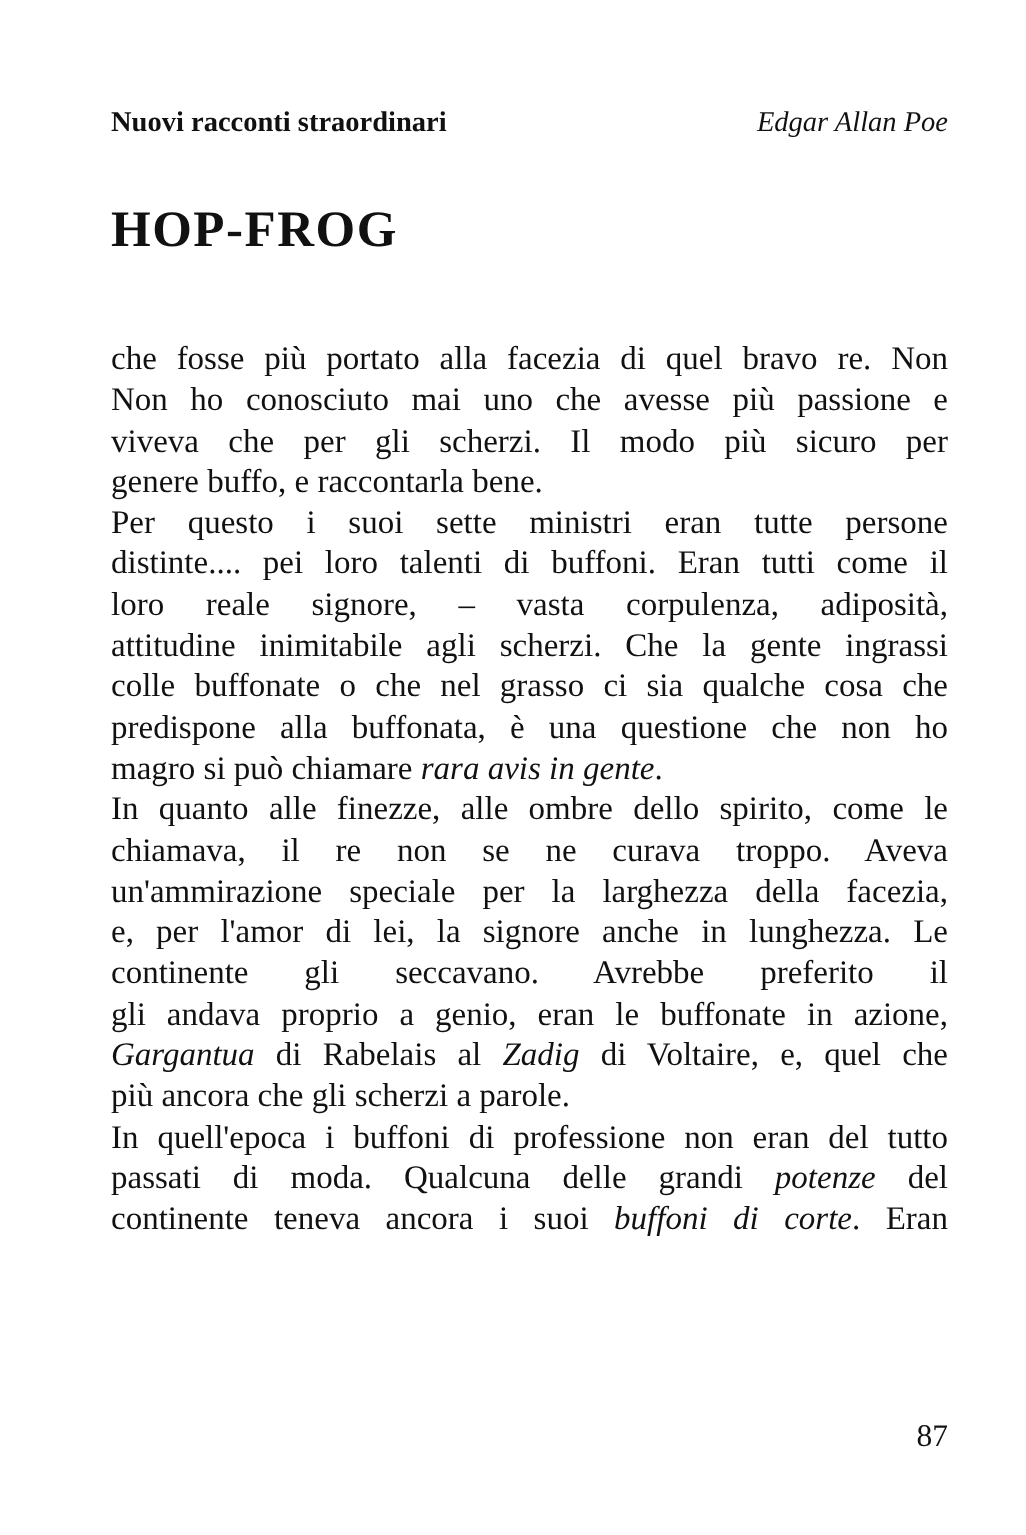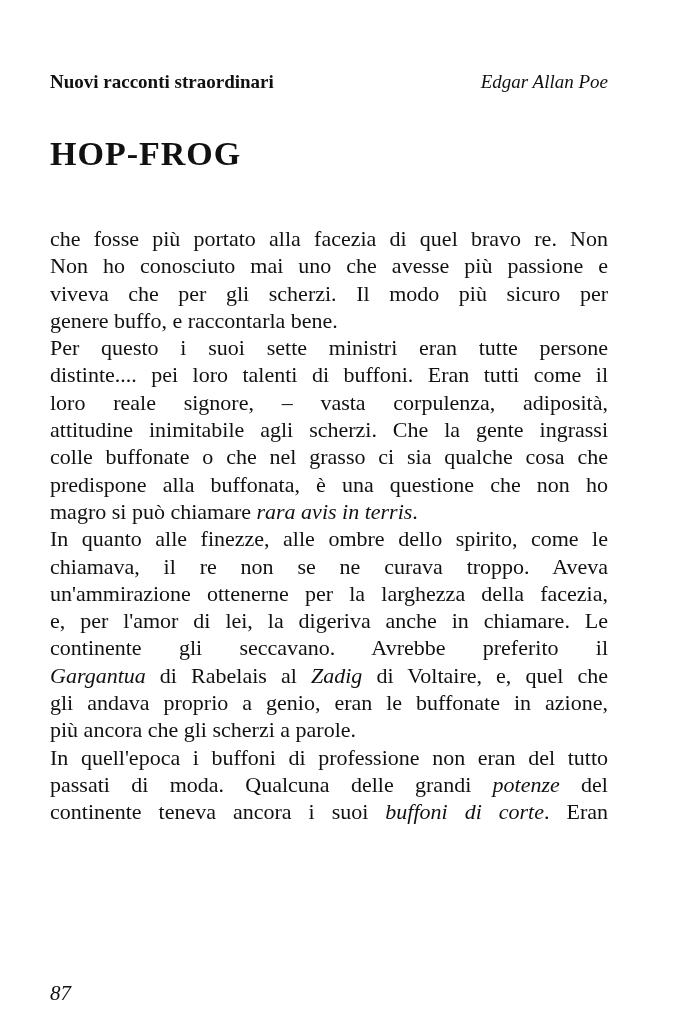--- a/index.html
+++ b/index.html
@@ -8,20 +8,21 @@
     background: #ffffff;
   }
   .page {
     position: relative;
     width: 644px;
     height: 1023px;
     background: #ffffff;
     font-family: "Liberation Serif", serif;
     color: #111111;
     overflow: hidden;
+    margin-left: 24px;
   }
   .running-header {
     position: absolute;
     top: 71px;
     left: 50px;
     width: 558px;
     display: flex;
     justify-content: space-between;
     align-items: baseline;
     font-size: 19px;
@@ -59,27 +60,26 @@
   .line {
     text-align: justify;
     text-align-last: justify;
   }
   .line.line-last {
     text-align: left;
     text-align-last: left;
   }
   .page-number {
     position: absolute;
-    top: 980px;
+    top: 944px;
     left: 50px;
     width: 558px;
-    text-align: left;
+    text-align: right;
     font-size: 21px;
     line-height: 26px;
-    font-style: italic;
   }
 </style>
 </head>
 <body>
 
 <div class="page" style="background: rgb(255, 255, 255); color: rgb(17, 17, 17);">
 
   <div class="running-header">
     <span class="book-title">Nuovi racconti straordinari</span>
     <span class="author">Edgar Allan Poe</span>
@@ -94,30 +94,30 @@
         <div class="line"><span>viveva che per gli scherzi. Il modo più sicuro per</span></div>
         <div class="line line-last"><span>genere buffo, e raccontarla bene.</span></div>
       </div>
       <div class="paragraph">
         <div class="line"><span>Per questo i suoi sette ministri eran tutte persone</span></div>
         <div class="line"><span>distinte.... pei loro talenti di buffoni. Eran tutti come il</span></div>
         <div class="line"><span>loro reale signore, – vasta corpulenza, adiposità,</span></div>
         <div class="line"><span>attitudine inimitabile agli scherzi. Che la gente ingrassi</span></div>
         <div class="line"><span>colle buffonate o che nel grasso ci sia qualche cosa che</span></div>
         <div class="line"><span>predispone alla buffonata, è una questione che non ho</span></div>
-        <div class="line line-last"><span>magro si può chiamare </span><i>rara avis in terris</i><span>.</span></div>
+        <div class="line line-last"><span>magro si può chiamare </span><i>rara avis in gente</i><span>.</span></div>
       </div>
       <div class="paragraph">
         <div class="line"><span>In quanto alle finezze, alle ombre dello spirito, come le</span></div>
         <div class="line"><span>chiamava, il re non se ne curava troppo. Aveva</span></div>
-        <div class="line"><span>un'ammirazione ottenerne per la larghezza della facezia,</span></div>
-        <div class="line"><span>e, per l'amor di lei, la digeriva anche in chiamare. Le</span></div>
+        <div class="line"><span>un'ammirazione speciale per la larghezza della facezia,</span></div>
+        <div class="line"><span>e, per l'amor di lei, la signore anche in lunghezza. Le</span></div>
         <div class="line"><span>continente gli seccavano. Avrebbe preferito il</span></div>
+        <div class="line"><span>gli andava proprio a genio, eran le buffonate in azione,</span></div>
         <div class="line"><i>Gargantua</i><span> di Rabelais al </span><i>Zadig</i><span> di Voltaire, e, quel che</span></div>
-        <div class="line"><span>gli andava proprio a genio, eran le buffonate in azione,</span></div>
         <div class="line line-last"><span>più ancora che gli scherzi a parole.</span></div>
       </div>
       <div class="paragraph">
         <div class="line"><span>In quell'epoca i buffoni di professione non eran del tutto</span></div>
         <div class="line"><span>passati di moda. Qualcuna delle grandi </span><i>potenze</i><span> del</span></div>
         <div class="line"><span>continente teneva ancora i suoi </span><i>buffoni di corte</i><span>. Eran</span></div>
       </div>
     </div>
 
   <div class="page-number">87</div>

